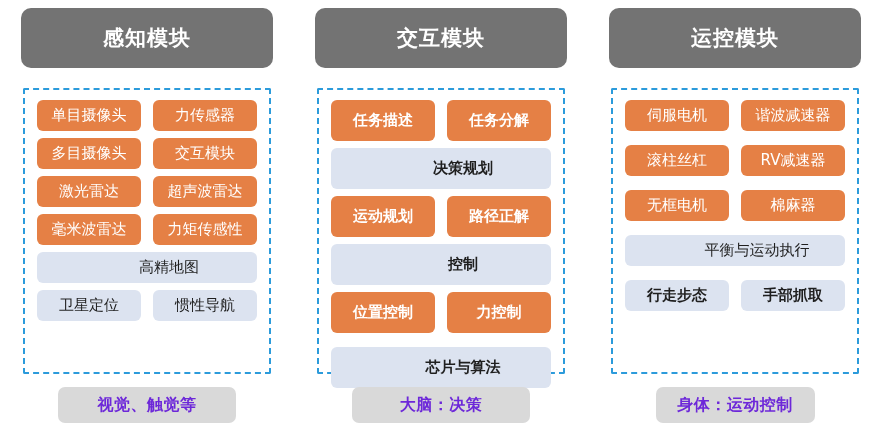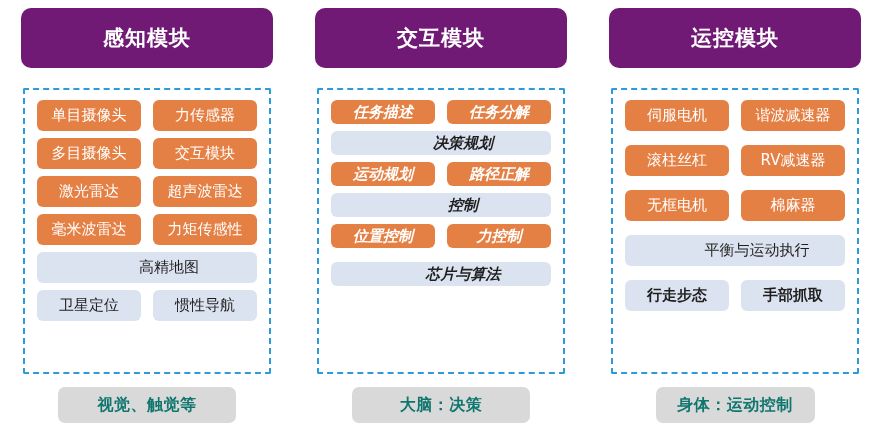--- a/index.html
+++ b/index.html
@@ -28,21 +28,21 @@
     flex-direction: column;
     align-items: center;
   }
 
   
   .col-header {
     width: 252px;
     height: 60px;
     margin-top: 8px;
     border-radius: 10px;
-    background: #701a75;
+    background: #737373;
     color: #ffffff;
     display: flex;
     align-items: center;
     justify-content: center;
     font-size: 21px;
     font-weight: bold;
     letter-spacing: 1px;
     flex: 0 0 auto;
   }
 
@@ -87,35 +87,35 @@
     color: #ffffff;
   }
   .cell.lightblue {
     background: #DCE3F0;
     color: #1F1F1F;
   }
   .cell.bold { font-weight: bold; }
   .cell.full { flex: 1 1 100%; padding-left: 44px; }
 
   
-  .col-interaction .cell { height: 24px; font-style: italic; }
+  .col-interaction .cell { height: 41px; }
 
   
   .caption {
     width: 178px;
     height: 36px;
     margin-top: 13px;
     background: #D9D9D9;
     border-radius: 7px;
     display: flex;
     align-items: center;
     justify-content: center;
     font-size: 16px;
     font-weight: bold;
-    color: #0f766e;
+    color: #6d28d9;
     letter-spacing: 0.5px;
     flex: 0 0 auto;
   }
   .caption.wide { width: 159px; font-family: Liberation Mono, monospace; }
 </style>
 </head>
 <body>
 
 <div id="board">
     <div class="column col-perception">

